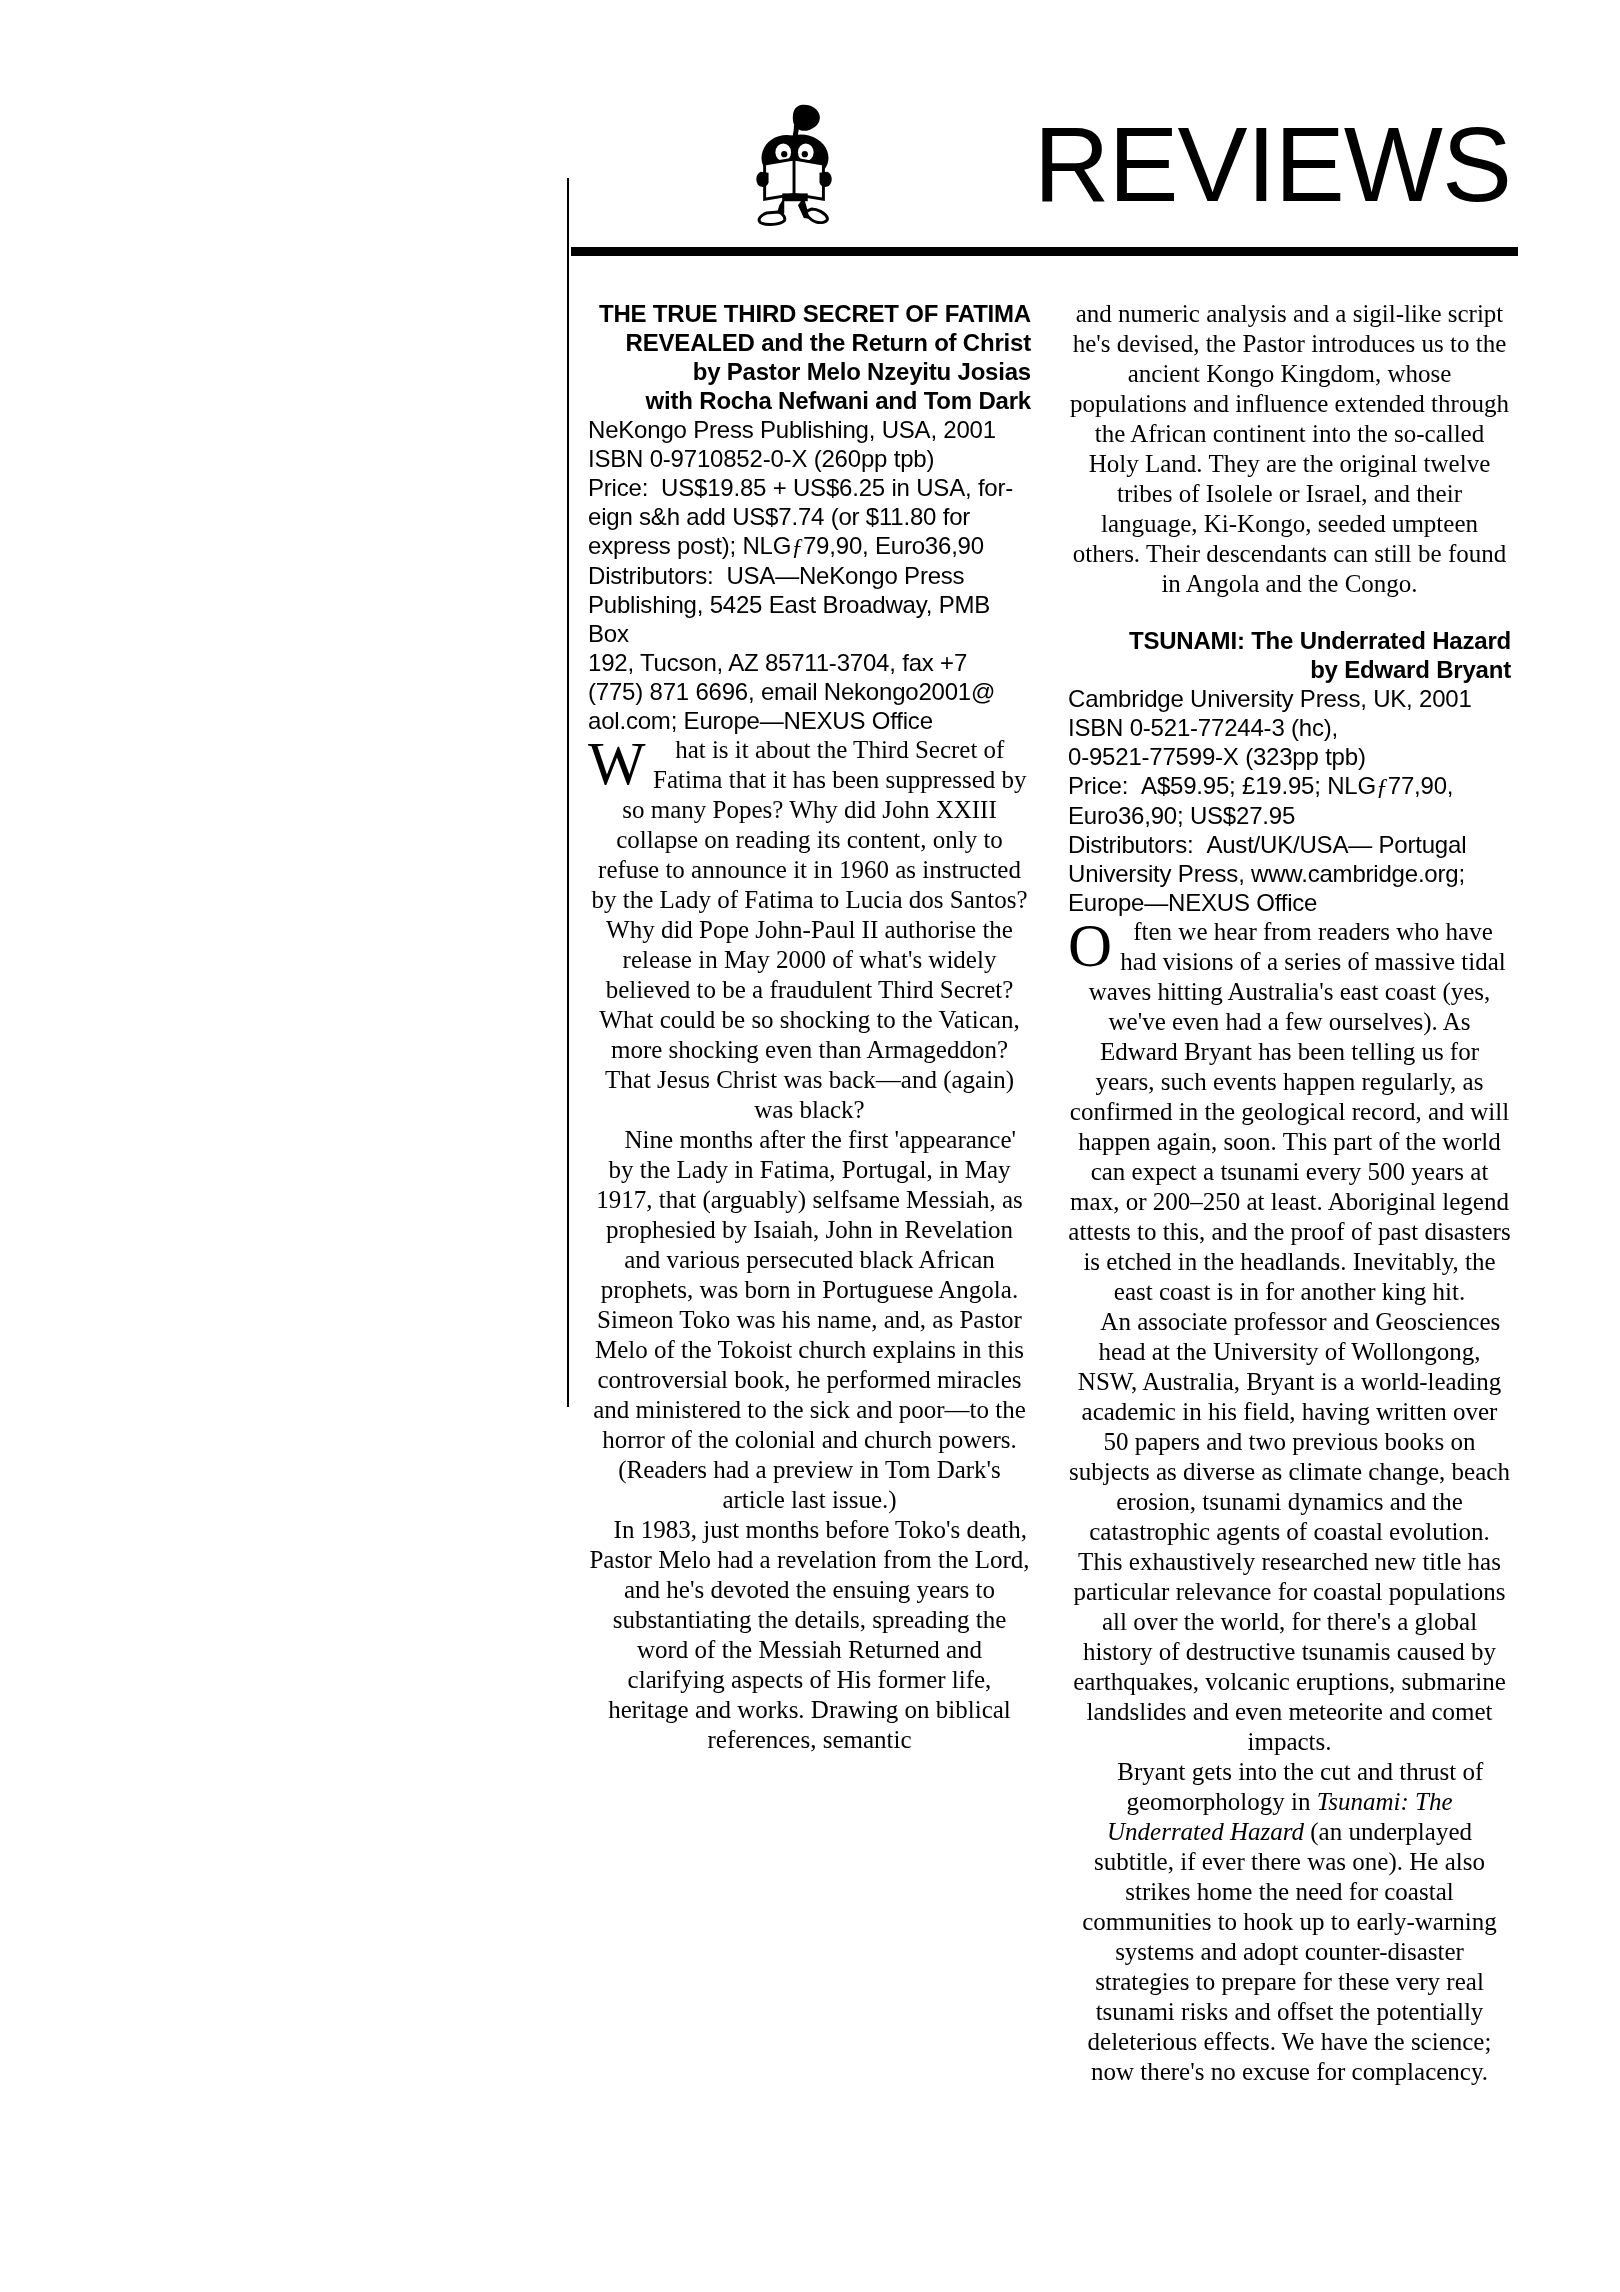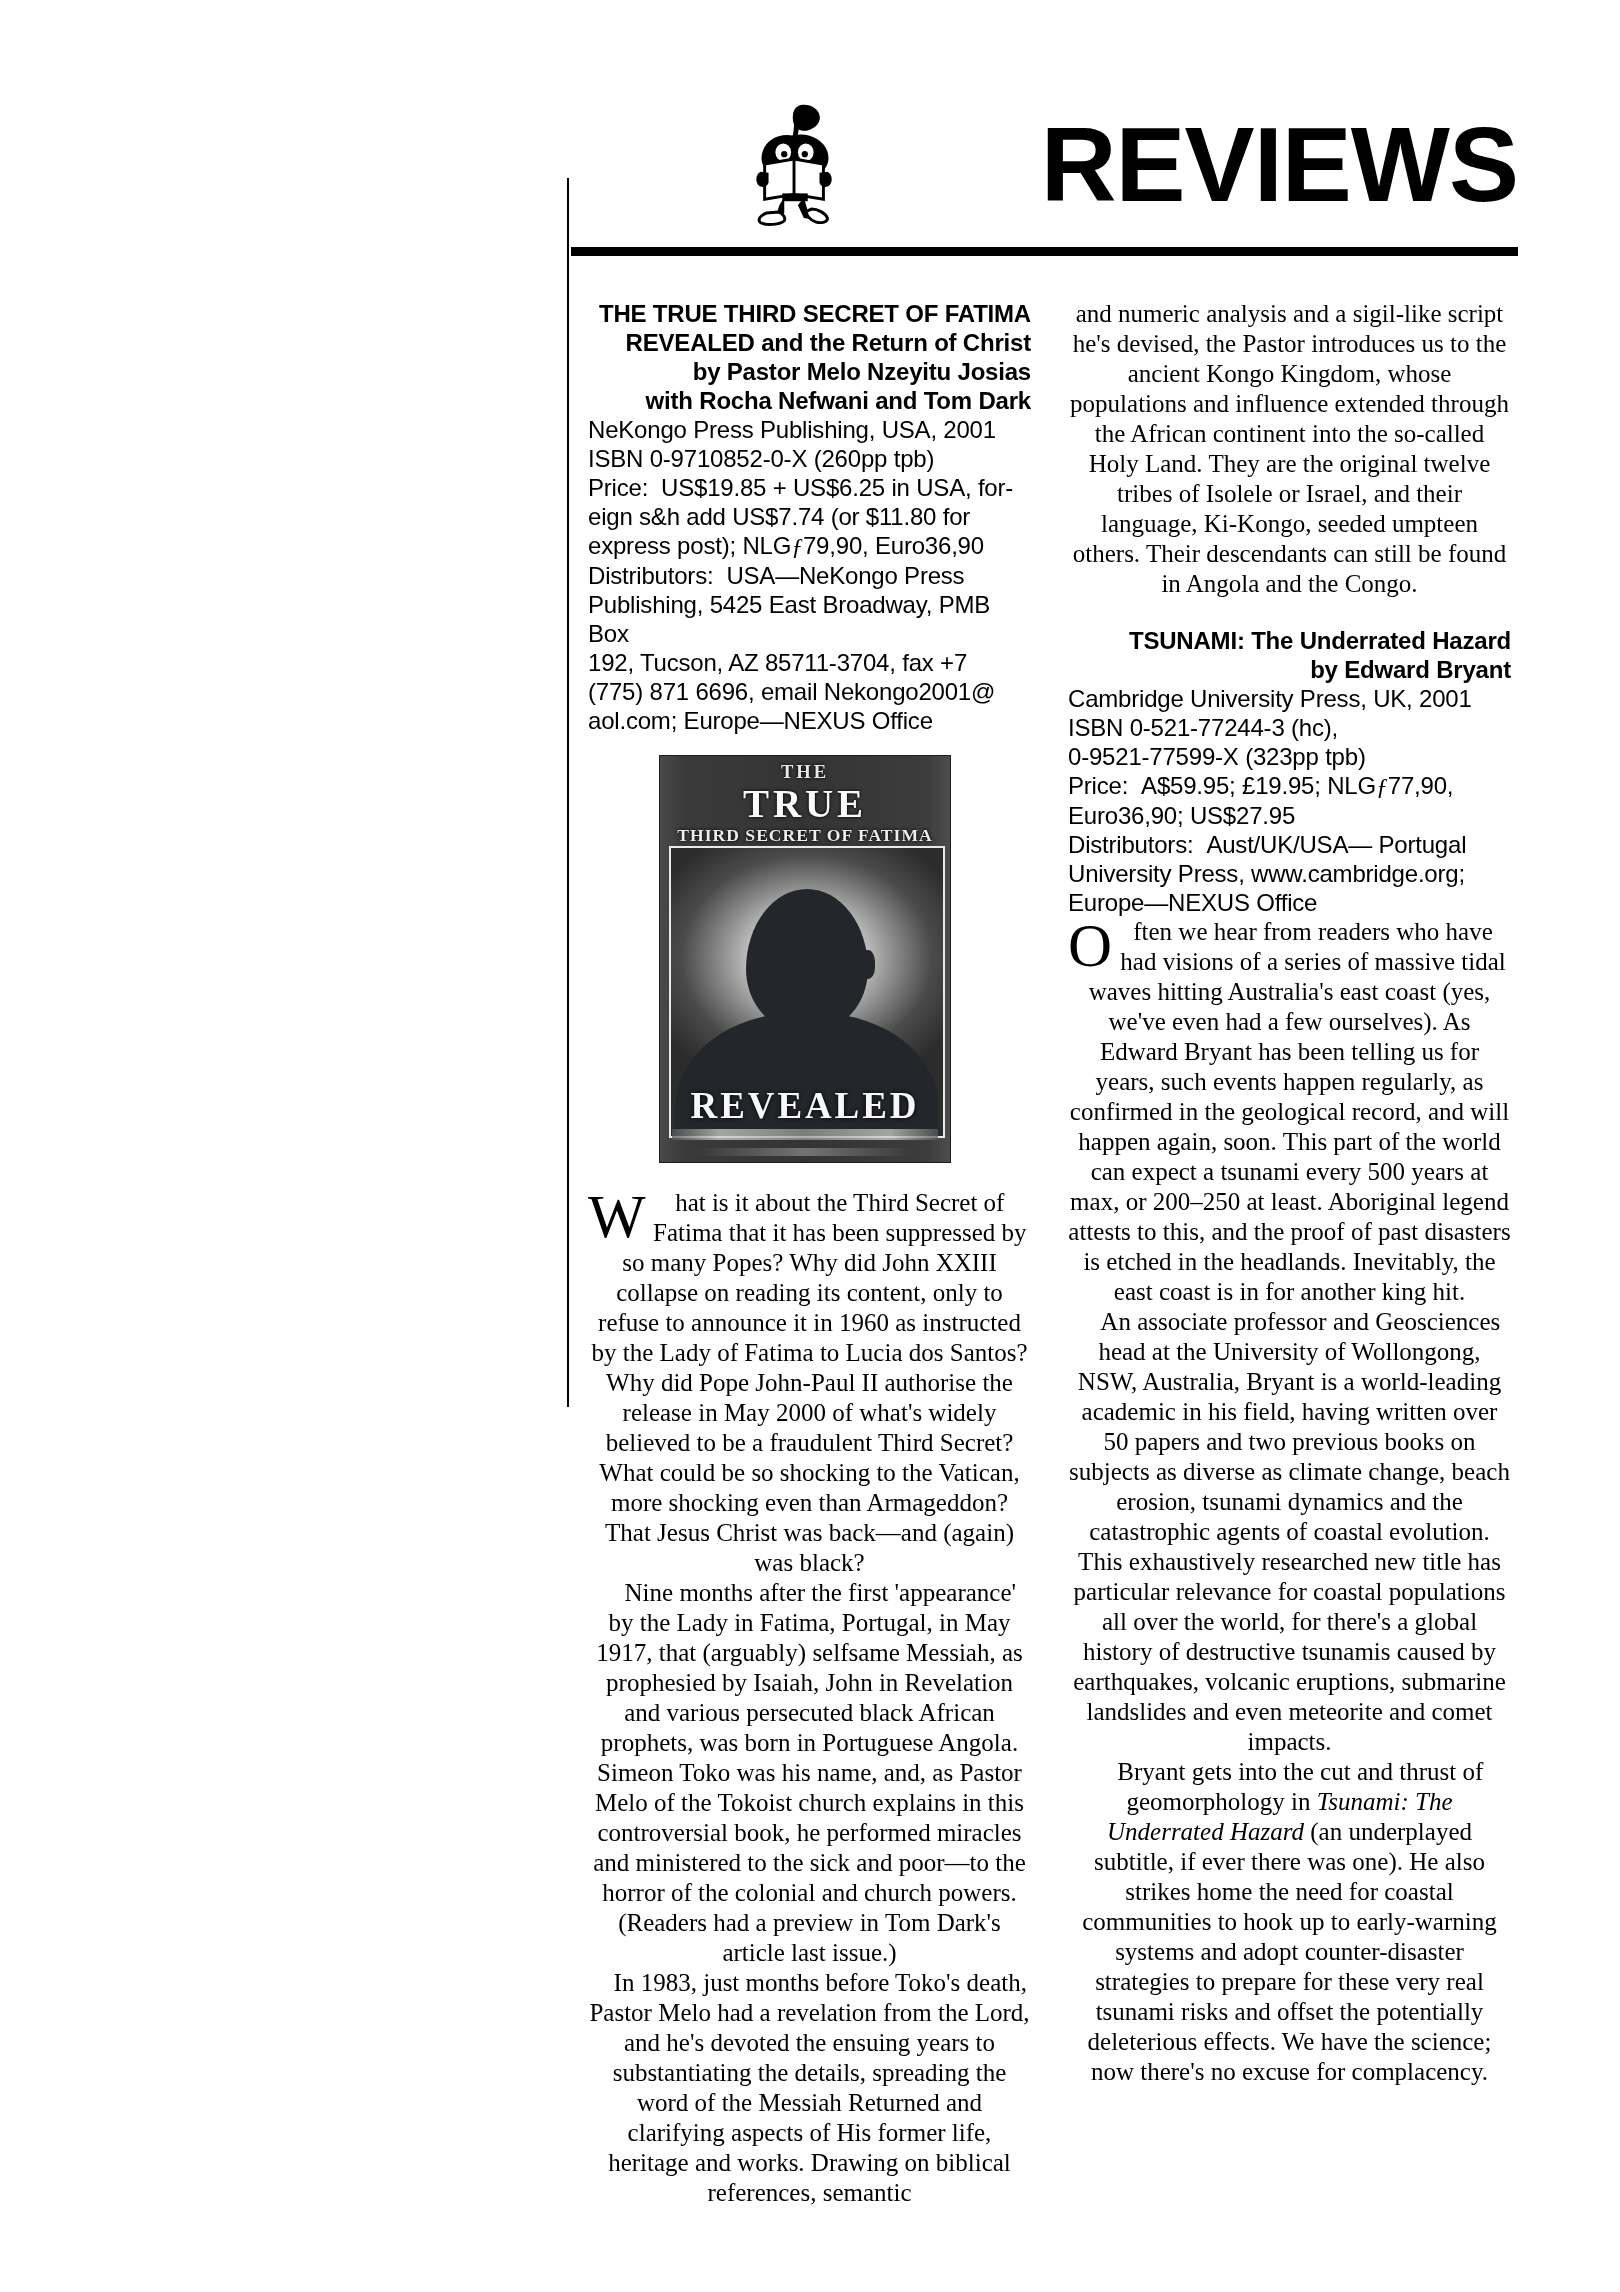--- a/index.html
+++ b/index.html
@@ -28,24 +28,24 @@
   
   #masthead {
     position: absolute;
     left: 571px;
     top: 137px;
     width: 947px;
     height: 147px;
   }
   #reviews-title {
     position: absolute;
-    right: 0;
+    right: 7px;
     top: -25.5px;
     font-family: "Liberation Sans", sans-serif;
-    font-weight: bold;
+    font-weight: normal;
     font-size: 105px;
     letter-spacing: -1px;
     line-height: 1;
     color: #000;
     white-space: nowrap;
   }
   #apple-mascot {
     position: absolute;
     left: 176px;
     top: -34px;
@@ -355,40 +355,20 @@
         <span>&nbsp;</span><span class="inl-bold">USA</span><span>—NeKongo Press</span>
       </div>
       <div class="reg">Publishing, 5425 East Broadway, PMB Box</div>
       <div class="reg">192, Tucson, AZ 85711-3704, fax +7</div>
       <div class="reg">(775) 871 6696, email Nekongo2001@</div>
       <div class="reg">
         <span>aol.com; </span><span class="inl-bold">Europe</span><span>—NEXUS Office</span>
       </div>
     </div>
 
-    <div id="book-cover-wrap">
-      <div id="book-cover">
-        <div id="cover-bg-grad"></div>
-        <div id="cover-title-zone">
-          <div id="cover-the">THE</div>
-          <div id="cover-true">TRUE</div>
-          <div id="cover-sub">THIRD SECRET OF FATIMA</div>
-        </div>
-        <div id="cover-photo-frame">
-          <div id="cover-silhouette"></div>
-          <div id="cover-ear"></div>
-          <div id="cover-shoulders"></div>
-        </div>
-        <div id="cover-revealed-band">
-          <span id="cover-revealed">REVEALED</span>
-        </div>
-        <div id="cover-strap"></div>
-        <div id="cover-footline"></div>
-      </div>
-    </div>
 
     <div class="body-text">
       <p class="dropcap-para">
         <span class="dropcap">W</span><span>hat is it about the Third Secret of Fatima that it has been suppressed by so many Popes?  Why did John XXIII collapse on reading its content, only to refuse to announce it in 1960 as instructed by the Lady of Fatima to Lucia dos Santos?  Why did Pope John-Paul II authorise the release in May 2000 of what's widely believed to be a fraudulent Third Secret?  What could be so shocking to the Vatican, more shocking even than Armageddon?  That Jesus Christ was back—and (again) was black?</span>
       </p>
       <p class="indent">Nine months after the first 'appearance' by the Lady in Fatima, Portugal, in May 1917, that (arguably) selfsame Messiah, as prophesied by Isaiah, John in Revelation and various persecuted black African prophets, was born in Portuguese Angola.  Simeon Toko was his name, and, as Pastor Melo of the Tokoist church explains in this controversial book, he performed miracles and ministered to the sick and poor—to the horror of the colonial and church powers.  (Readers had a preview in Tom Dark's article last issue.)</p>
       <p class="indent">In 1983, just months before Toko's death, Pastor Melo had a revelation from the Lord, and he's devoted the ensuing years to substantiating the details, spreading the word of the Messiah Returned and clarifying aspects of His former life, heritage and works. Drawing on biblical references, semantic</p>
     </div>
   </div>
 

